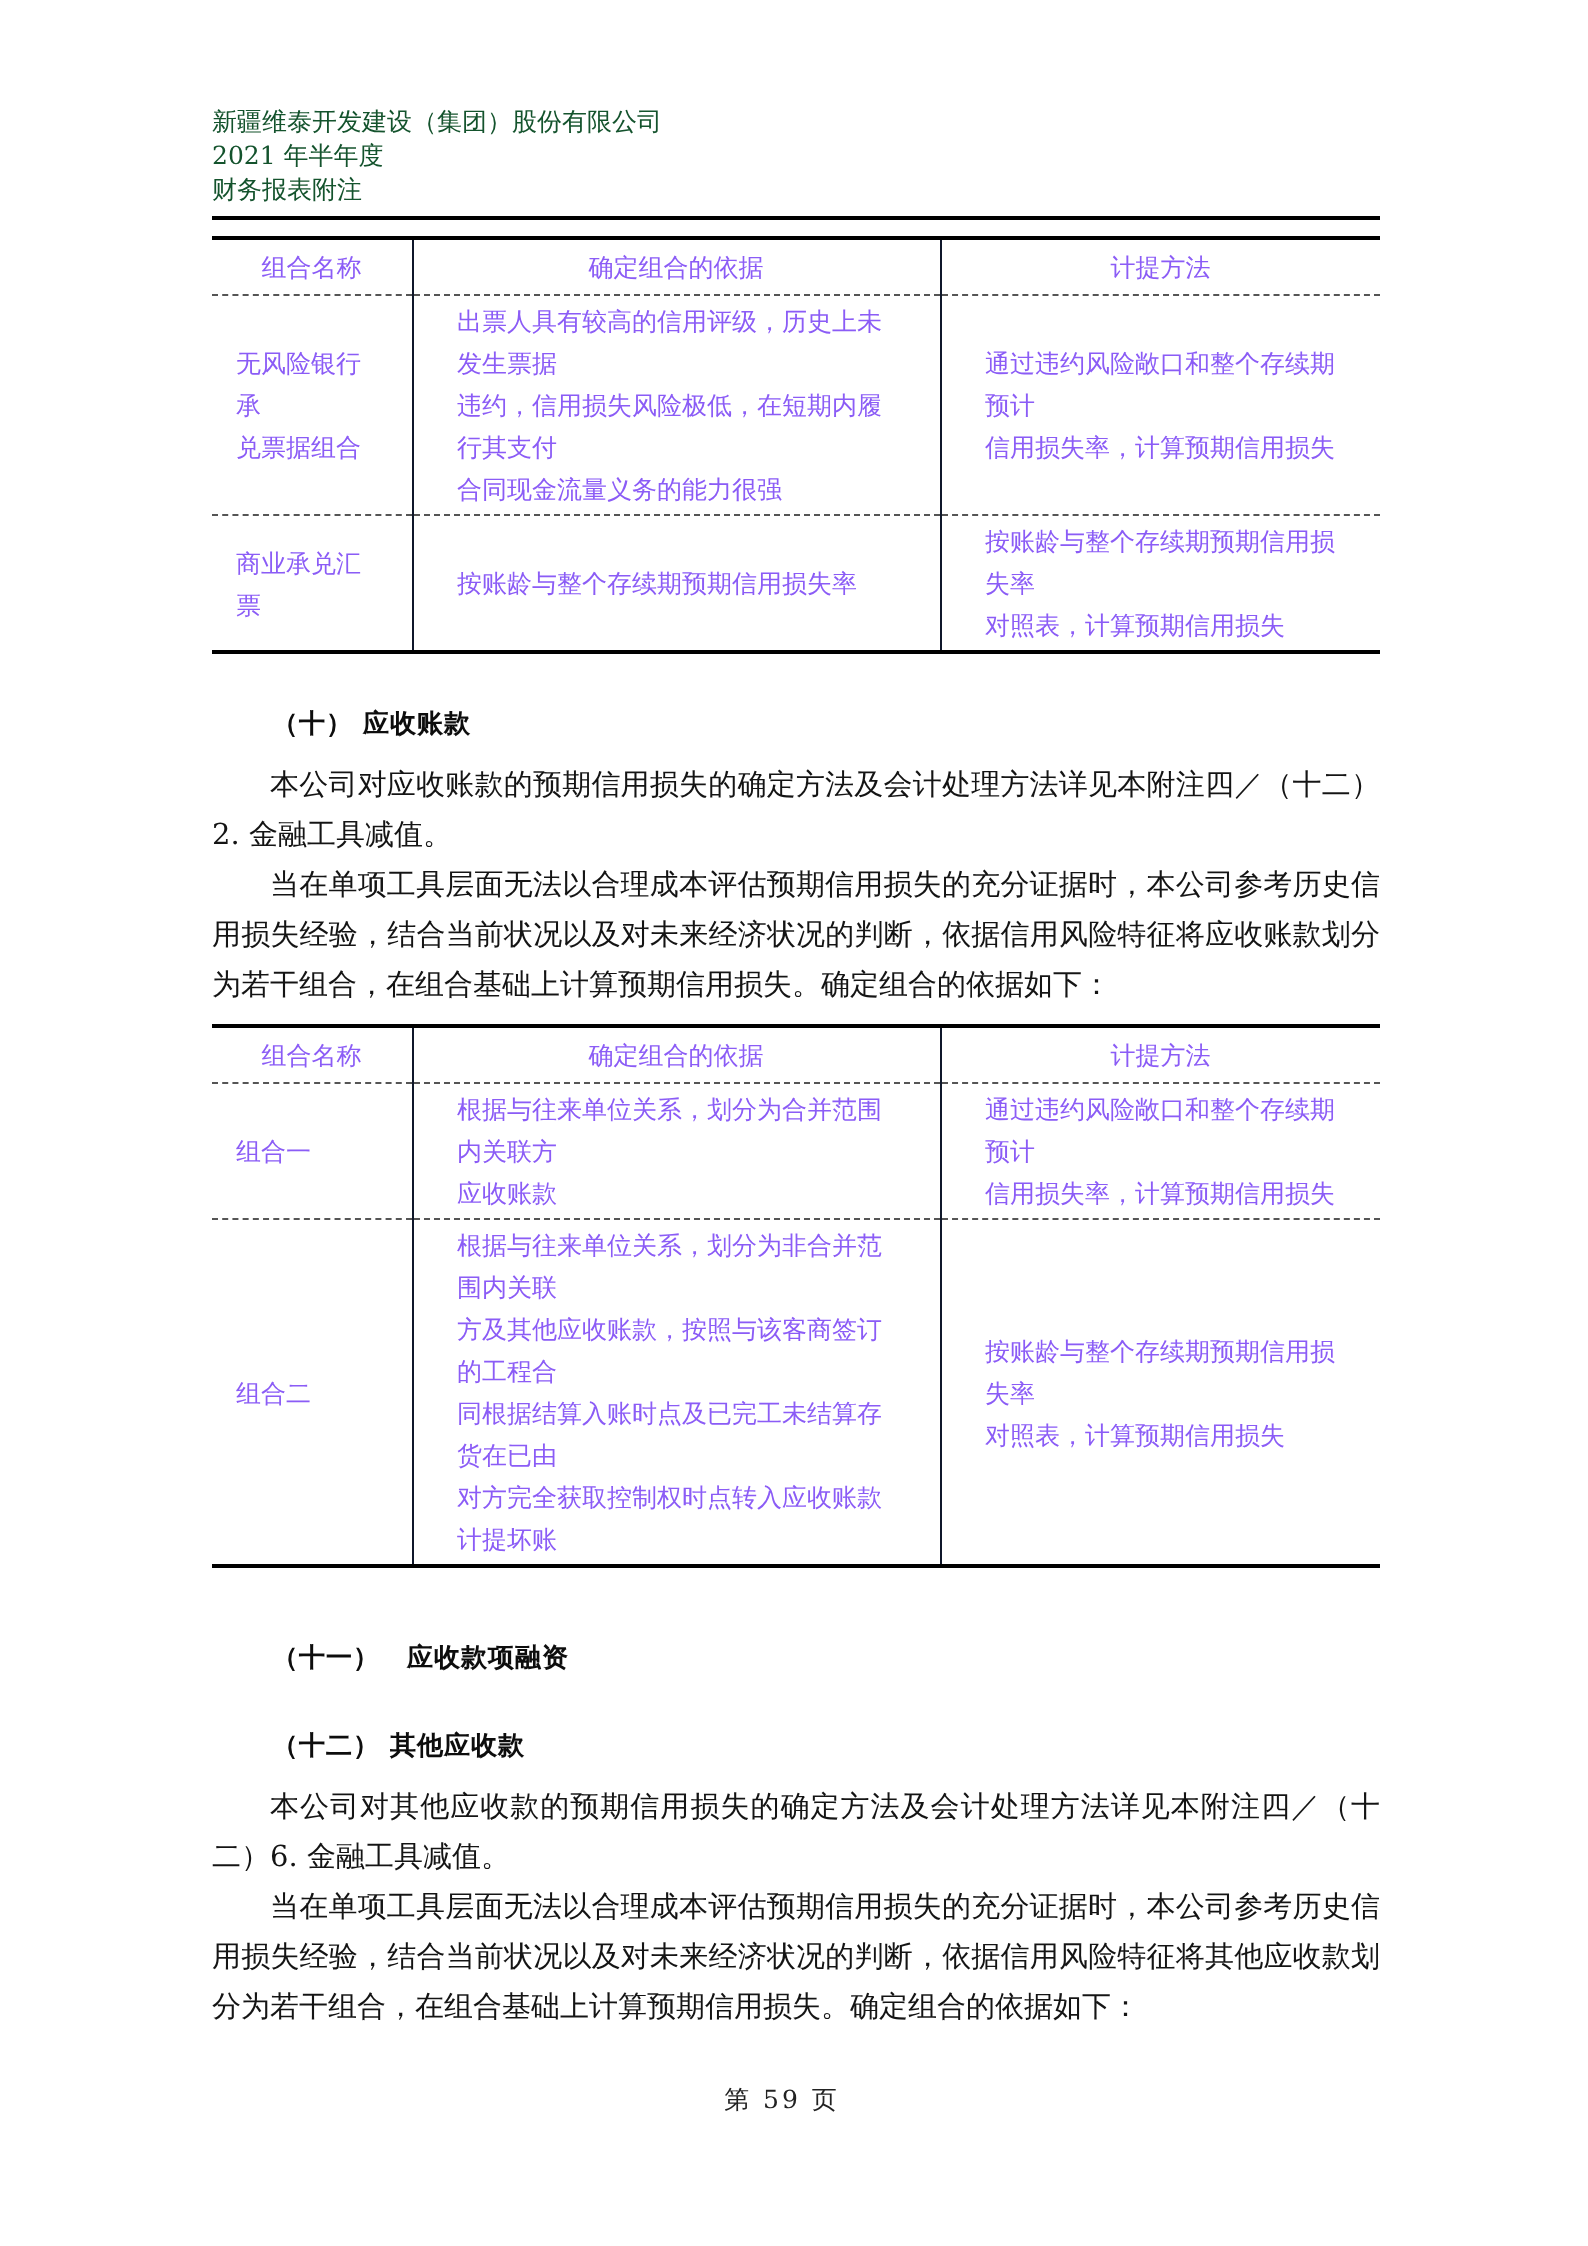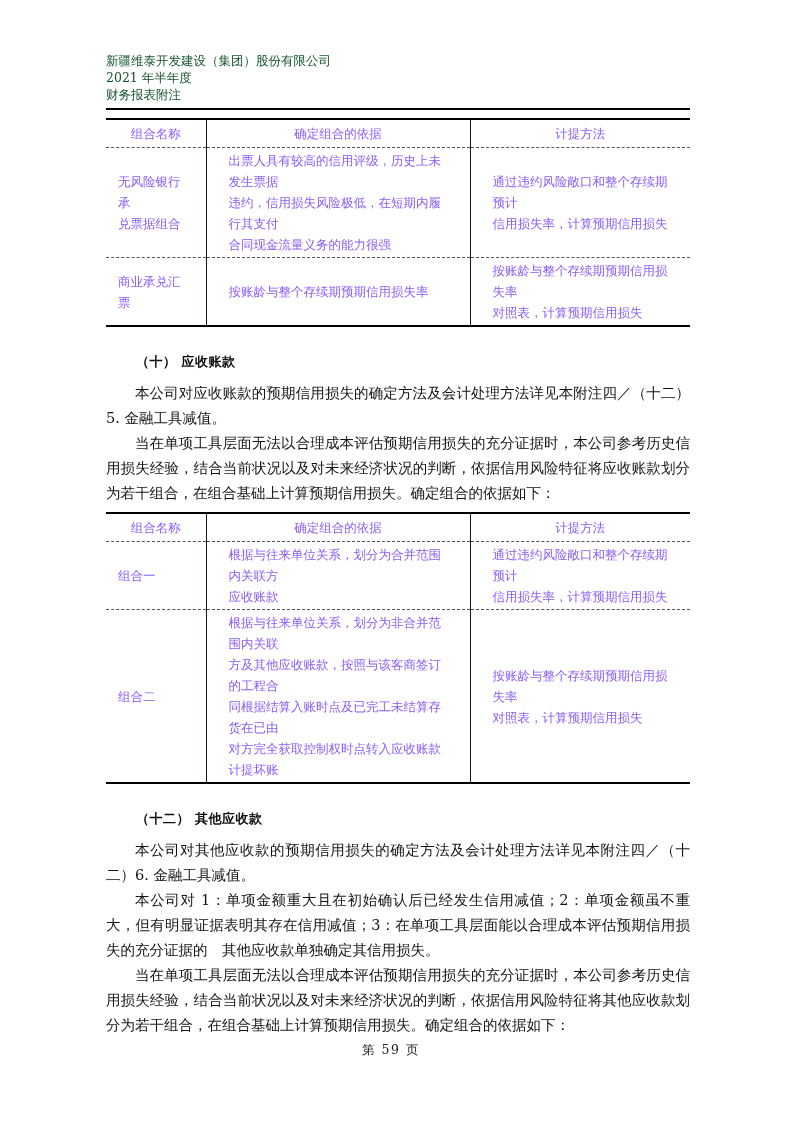--- a/index.html
+++ b/index.html
@@ -119,21 +119,21 @@
       <tr>
         <td class="name">商业承兑汇票</td>
         <td>按账龄与整个存续期预期信用损失率</td>
         <td>按账龄与整个存续期预期信用损失率
 对照表，计算预期信用损失</td>
       </tr>
     </tbody>
   </table>
 
   <h2 class="h2">（十） 应收账款</h2>
-  <p class="para">本公司对应收账款的预期信用损失的确定方法及会计处理方法详见本附注四／（十二）5. 金融工具减值。</p>
+  <p class="para">本公司对应收账款的预期信用损失的确定方法及会计处理方法详见本附注四／（十二）2. 金融工具减值。</p>
   <p class="para">当在单项工具层面无法以合理成本评估预期信用损失的充分证据时，本公司参考历史信用损失经验，结合当前状况以及对未来经济状况的判断，依据信用风险特征将应收账款划分为若干组合，在组合基础上计算预期信用损失。确定组合的依据如下：</p>
 
   <table class="tbl t12 after-para">
     <colgroup>
         <col class="c1">
         <col class="c2">
         <col class="c3">
       </colgroup>
     <thead>
       <tr>
@@ -155,21 +155,21 @@
         <td>根据与往来单位关系，划分为非合并范围内关联
 方及其他应收账款，按照与该客商签订的工程合
 同根据结算入账时点及已完工未结算存货在已由
 对方完全获取控制权时点转入应收账款计提坏账</td>
         <td>按账龄与整个存续期预期信用损失率
 对照表，计算预期信用损失</td>
       </tr>
     </tbody>
   </table>
 
+  <h2 class="h2 mt-lg">（十一）　应收款项融资</h2>
 
   <h2 class="h2">（十二） 其他应收款</h2>
   <p class="para">本公司对其他应收款的预期信用损失的确定方法及会计处理方法详见本附注四／（十二）6. 金融工具减值。</p>
-  <p class="para">本公司对 1：单项金额重大且在初始确认后已经发生信用减值；2：单项金额虽不重大，但有明显证据表明其存在信用减值；3：在单项工具层面能以合理成本评估预期信用损失的充分证据的　其他应收款单独确定其信用损失。</p>
   <p class="para">当在单项工具层面无法以合理成本评估预期信用损失的充分证据时，本公司参考历史信用损失经验，结合当前状况以及对未来经济状况的判断，依据信用风险特征将其他应收款划分为若干组合，在组合基础上计算预期信用损失。确定组合的依据如下：</p>
 
   <div class="footer">第 59 页</div>
 
 </div>
 
 </body></html>

